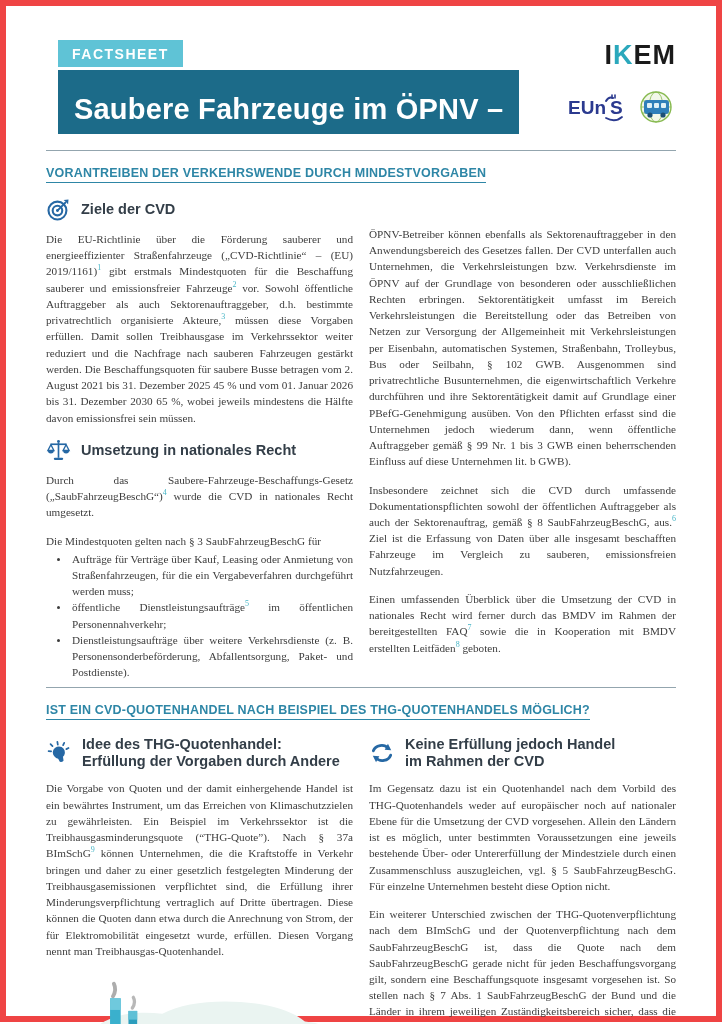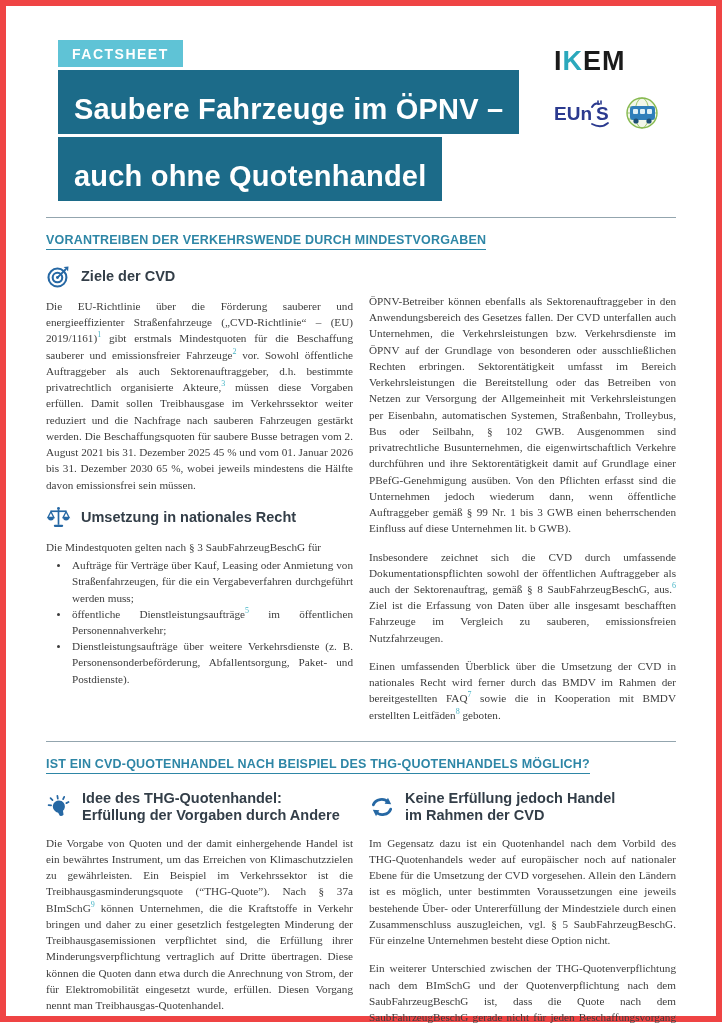--- a/index.html
+++ b/index.html
@@ -6,21 +6,21 @@
   body{width:724px;height:1024px;overflow:hidden;background:#fff;font-family:"Liberation Serif",serif;}
   .page{position:relative;width:722px;height:1022px;border:6px solid #ef4444;box-sizing:border-box;background:#fff;}
   .content{padding:34px 40px 0 40px;}
 
   
   .header{position:relative;margin-left:12px;}
   .badge{display:inline-block;background:#5fc3d6;color:#fff;font-family:"Liberation Sans",sans-serif;
          font-weight:bold;font-size:14px;letter-spacing:1.5px;padding:6px 14px 5px;}
   .title-box{display:table;background:#1c6b89;color:#fff;font-family:"Liberation Sans",sans-serif;
          font-weight:bold;font-size:29px;line-height:1;padding:25px 16px 10px;margin-top:3px;letter-spacing:0.2px;}
-  .logos{position:absolute;top:2px;right:14px;margin-top:6px;}
+  .logos{position:absolute;top:2px;right:0;text-align:right;}
   .ikem{font-family:"Liberation Sans",sans-serif;font-weight:bold;font-size:27px;color:#1a1a1a;letter-spacing:1px;line-height:1;}
   .ikem .k{color:#2ba8bc;}
   .euns{margin-top:20px;}
 
   .divider{border:none;border-top:1.5px solid #93a5ae;margin:16px 0 0 0;}
 
   .section-heading{display:inline-block;font-family:"Liberation Sans",sans-serif;font-weight:bold;
         font-size:12.5px;color:#2e86a6;letter-spacing:0.2px;border-bottom:1.5px solid #2e86a6;
         padding-bottom:2px;margin-top:15px;}
 
@@ -45,21 +45,20 @@
 </style>
 </head>
 <body>
 
 <div class="page">
   <div class="content">
 
     <div class="header">
       <div class="badge">FACTSHEET</div>
       <div class="title-box">Saubere Fahrzeuge im ÖPNV –</div>
-      <div class="title-box">auch ohne Quotenhandel</div>
 
       <div class="logos">
         <div class="ikem"><span>I</span><span class="k">K</span><span>EM</span></div>
         <div class="euns">
           <svg width="108" height="36" viewBox="0 0 108 36">
 
             <circle cx="88" cy="18" r="15" fill="#f2f7e9" stroke="#86b94e" stroke-width="1.4"></circle>
             <ellipse cx="88" cy="18" rx="7" ry="15" fill="none" stroke="#86b94e" stroke-width="0.8"></ellipse>
             <line x1="74" y1="12" x2="102" y2="12" stroke="#86b94e" stroke-width="0.8"></line>
             <line x1="73" y1="18" x2="103" y2="18" stroke="#86b94e" stroke-width="0.8"></line>
@@ -111,20 +110,21 @@
             <circle cx="12" cy="3.4" r="1.4" fill="#2668a4"></circle>
             <line x1="4.5" y1="6" x2="19.5" y2="6" stroke="#2668a4" stroke-width="1.6"></line>
             <path d="M1.8 12 L4.7 6.4 L7.6 12 Z" fill="none" stroke="#2668a4" stroke-width="1.3"></path>
             <path d="M1.8 12 A 2.9 2.9 0 0 0 7.6 12 Z" fill="#2668a4"></path>
             <path d="M16.4 12 L19.3 6.4 L22.2 12 Z" fill="none" stroke="#2668a4" stroke-width="1.3"></path>
             <path d="M16.4 12 A 2.9 2.9 0 0 0 22.2 12 Z" fill="#2668a4"></path>
             <rect x="7.5" y="19" width="9" height="2" rx="1" fill="#2668a4"></rect>
           </svg>
           <span class="txt">Umsetzung in nationales Recht</span>
         </div>
+        <p class="body">Durch das Saubere-Fahrzeuge-Beschaffungs-Gesetz („SaubFahrzeugBeschG“)<sup>4</sup> wurde die CVD in nationales Recht umgesetzt.</p>
         <p class="body intro">Die Mindestquoten gelten nach § 3 SaubFahrzeugBeschG für</p>
         <ul class="bullets">
             <li>Aufträge für Verträge über Kauf, Leasing oder Anmietung von Straßenfahrzeugen, für die ein Vergabeverfahren durchgeführt werden muss;</li>
             <li>öffentliche Dienstleistungsaufträge<sup>5</sup> im öffentlichen Personennahverkehr;</li>
             <li>Dienstleistungsaufträge über weitere Verkehrsdienste (z. B. Personensonderbeförderung, Abfallentsorgung, Paket- und Postdienste).</li>
           </ul>
       </div>
 
       <div class="col col-offset">
         <p class="body">ÖPNV-Betreiber können ebenfalls als Sektorenauftraggeber in den Anwendungsbereich des Gesetzes fallen. Der CVD unterfallen auch Unternehmen, die Verkehrsleistungen bzw. Verkehrsdienste im ÖPNV auf der Grundlage von besonderen oder ausschließlichen Rechten erbringen. Sektorentätigkeit umfasst im Bereich Verkehrsleistungen die Bereitstellung oder das Betreiben von Netzen zur Versorgung der Allgemeinheit mit Verkehrsleistungen per Eisenbahn, automatischen Systemen, Straßenbahn, Trolleybus, Bus oder Seilbahn, § 102 GWB. Ausgenommen sind privatrechtliche Busunternehmen, die eigenwirtschaftlich Verkehre durchführen und ihre Sektorentätigkeit damit auf Grundlage einer PBefG-Genehmigung ausüben. Von den Pflichten erfasst sind die Unternehmen jedoch wiederum dann, wenn öffentliche Auftraggeber gemäß § 99 Nr. 1 bis 3 GWB einen beherrschenden Einfluss auf diese Unternehmen lit. b GWB).</p>

